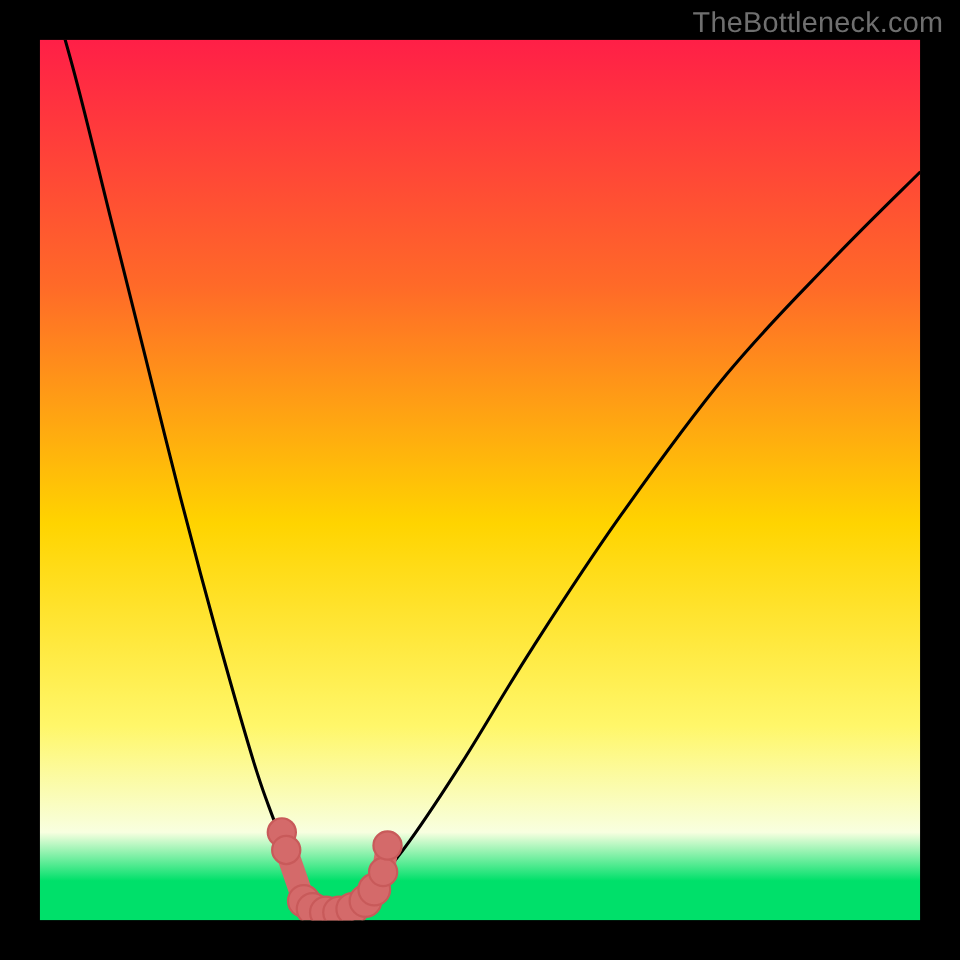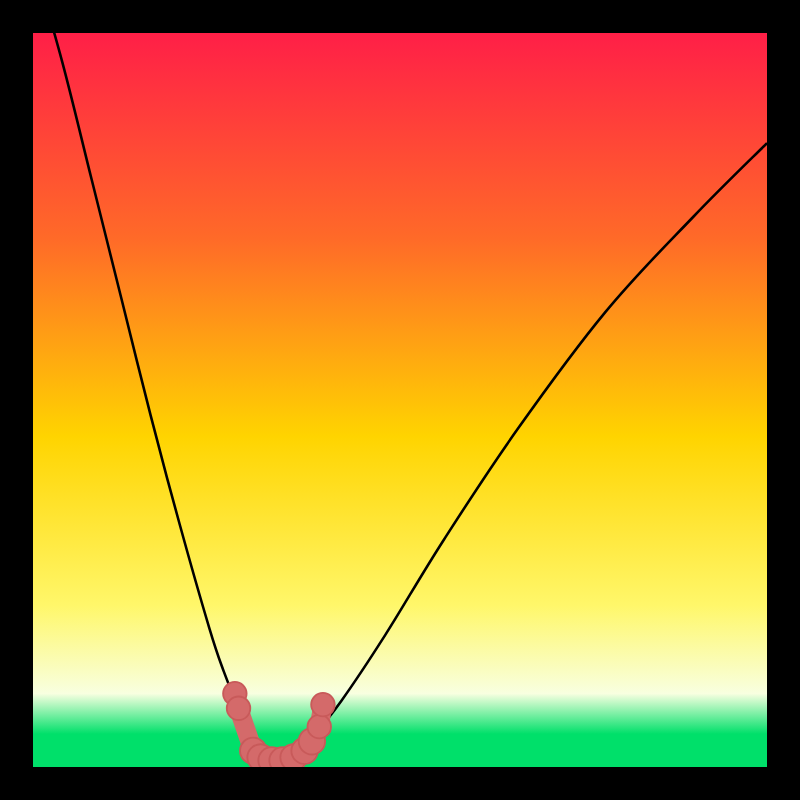--- a/index.html
+++ b/index.html
@@ -34,20 +34,21 @@
     letter-spacing: 0.2px;
     z-index: 50;
     user-select: none;
   }
   svg { display: block; }
 </style>
 </head>
 <body>
 
 <div class="frame">
+  <div class="watermark">TheBottleneck.com</div>
 
   <div class="plot">
     <svg id="chart-svg" viewBox="0 0 100 100" preserveAspectRatio="none" width="734" height="734">
       <defs>
         <linearGradient id="bg-grad" x1="0" y1="0" x2="0" y2="1">
             <stop offset="0%" stop-color="#ff1f47"></stop>
             <stop offset="28.000000000000004%" stop-color="#ff6a28"></stop>
             <stop offset="55.00000000000001%" stop-color="#ffd400"></stop>
             <stop offset="78%" stop-color="#fff76a"></stop>
             <stop offset="90%" stop-color="#f8ffe0"></stop>

